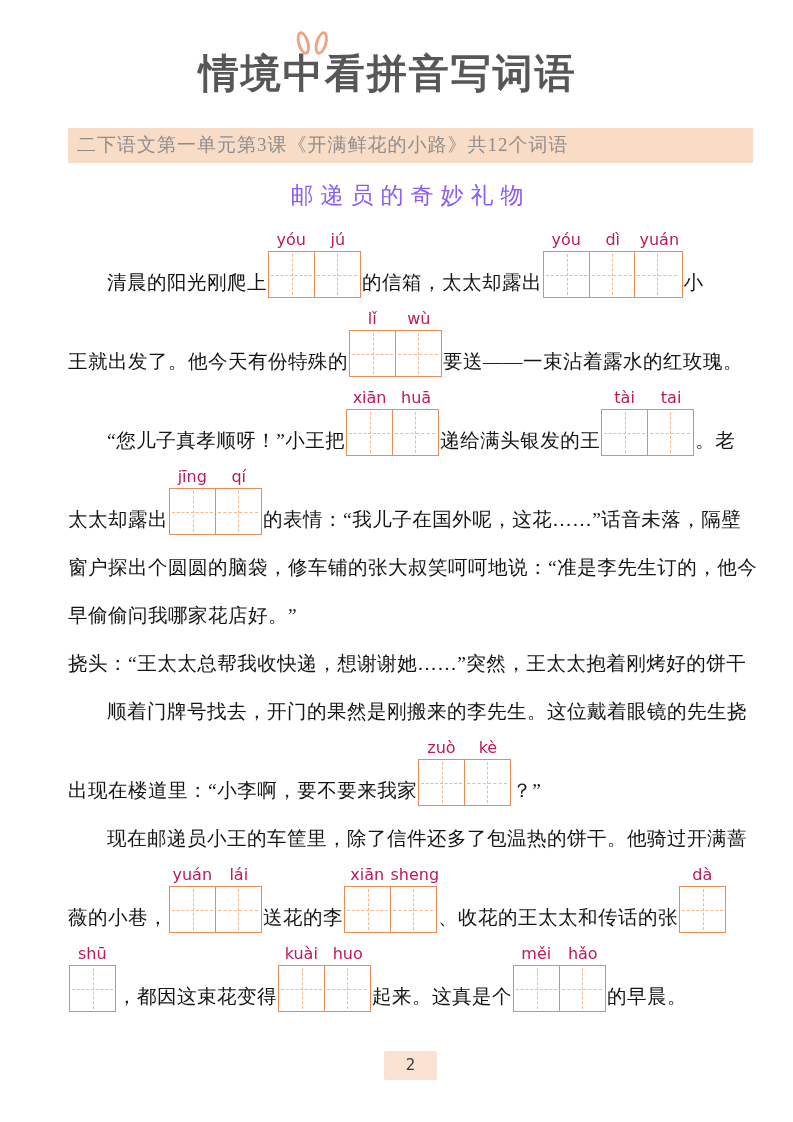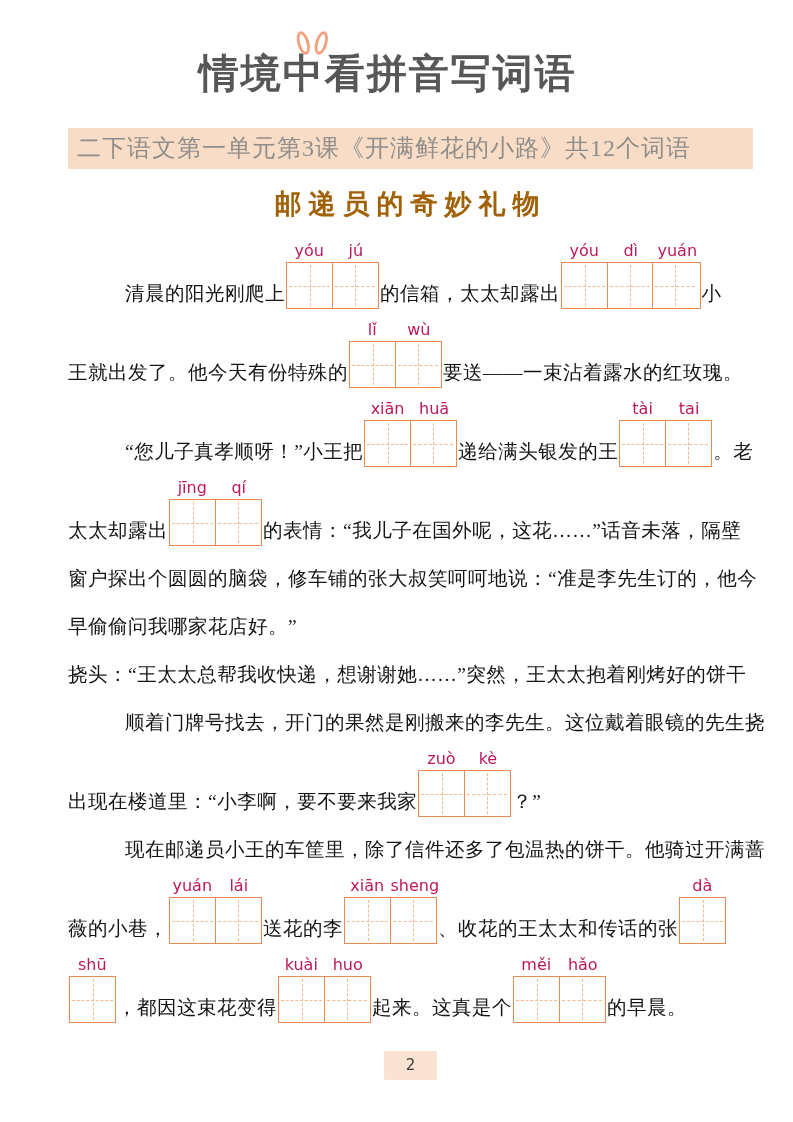--- a/index.html
+++ b/index.html
@@ -27,37 +27,37 @@
     border:3px solid #F2A181; border-radius:50%;
     background:#fff; box-sizing:border-box;
   }
   .ear.l { left:2px; transform:rotate(-16deg); }
   .ear.r { left:20px; transform:rotate(16deg); }
   .name-field { position:absolute; right:0; bottom:2px; font-size:20px; color:#1c1c1c; white-space:nowrap; }
   .name-line { display:inline-block; width:112px; height:16px; border-bottom:1.6px solid #3c3c3c; vertical-align:baseline; }
   .banner {
     margin-top:8px; flex:0 0 auto;
     background:#F8DCC5; color:#8f8e8c;
-    font-size:24px; letter-spacing:1px;
+    font-size:19px; letter-spacing:1px;
     padding:4px 9px 5px 9px;
   }
   .subtitle {
     text-align:center; margin:17px 0 8px 0; flex:0 0 auto;
-    color:#a16207; font-weight:bold; font-size:27px; letter-spacing:7px;
+    color:#8b5cf6; font-weight:normal; font-size:23px; letter-spacing:7px;
   }
   
   .content { flex:0 0 auto; }
   .row { display:flex; align-items:flex-end; }
   .row.plain { height:48px; }
   .row.boxed { height:79px; }
   .seg-text {
     font-size:19.5px; color:#141414; letter-spacing:0.5px;
     white-space:pre; line-height:1.25; padding-bottom:3px;
   }
-  .seg-text.indent { margin-left:57px; }
+  .seg-text.indent { margin-left:39px; }
   .word { display:flex; flex-direction:column; flex:0 0 auto; margin:0 1px; }
   .pinyin-row { display:flex; }
   .pinyin {
     width:46.5px; text-align:center;
     color:#be185d; font-size:16px; padding-bottom:2px;
     font-family:"DejaVu Sans", sans-serif;
   }
   .cells { display:flex; border:1.5px solid #E78A54; box-sizing:border-box; background:#fff; }
   .cell { width:45px; height:45px; position:relative; box-sizing:border-box; border-left:1.5px solid #E78A54; }
   .cell:first-child { border-left:none; }

